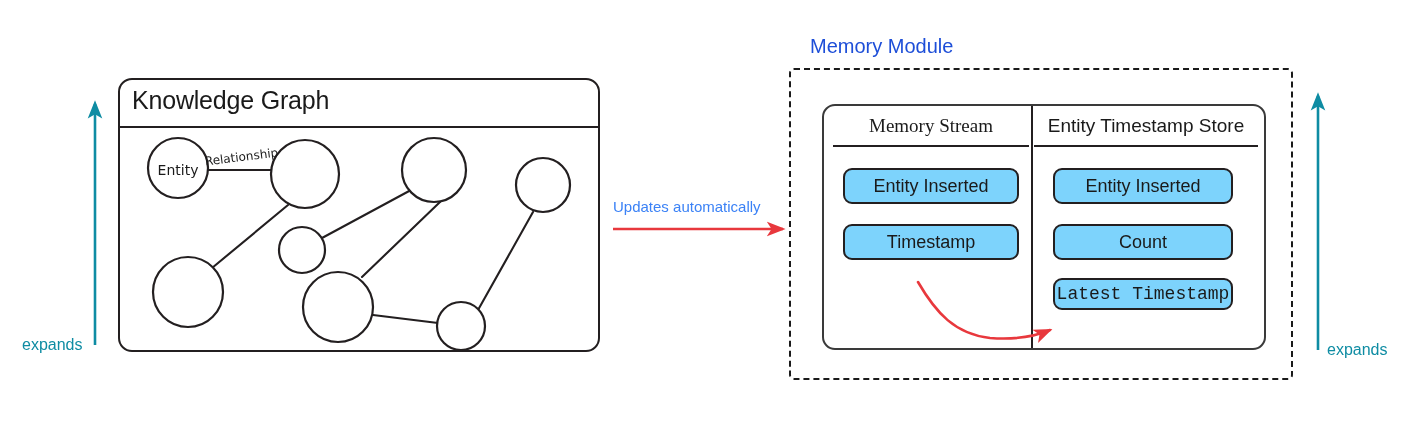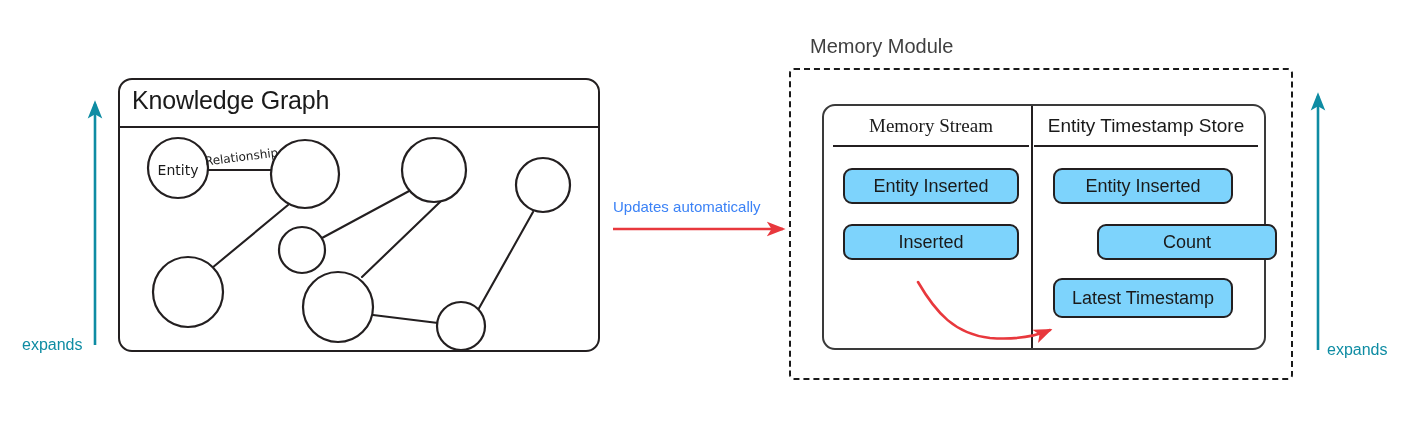--- a/index.html
+++ b/index.html
@@ -61,21 +61,21 @@
     height: 2.2px;
     background: #231f20;
   }
 
   
   #mm-label {
     position: absolute;
     left: 810px;
     top: 35px;
     font-size: 20px;
-    color: #404040;
+    color: #1d4ed8;
   }
   #mm-dashed {
     position: absolute;
     left: 789px;
     top: 68px;
     width: 504px;
     height: 312px;
     border: 2.4px dashed #1a1a1a;
     border-radius: 5px;
     background: transparent;
@@ -135,22 +135,22 @@
     align-items: center;
     justify-content: center;
     font-size: 18px;
     color: #1a1a1a;
   }
   
   #pill-ms-0 { left: 843px; top: 168px; width: 176px; height: 36px; }
   #pill-ms-1 { left: 843px; top: 224px; width: 176px; height: 36px; }
   
   #pill-eks-0 { left: 1053px; top: 168px; width: 180px; height: 36px; }
-  #pill-eks-1 { left: 1053px; top: 224px; width: 180px; height: 36px; margin-left: 44px; }
-  #pill-eks-2 { left: 1053px; top: 278px; width: 180px; height: 40px; }
+  #pill-eks-1 { left: 1053px; top: 224px; width: 180px; height: 36px; }
+  #pill-eks-2 { left: 1053px; top: 278px; width: 180px; height: 32px; font-family: Liberation Mono, monospace; }
 
   
   #updates-label {
     position: absolute;
     left: 613px;
     top: 198px;
     font-size: 15px;
     color: #3b82f6;
   }
 
@@ -209,21 +209,21 @@
   <div id="mm-dashed"></div>
   <div id="mm-inner"></div>
   <div id="mm-vrule"></div>
   <div id="mm-hrule-left"></div>
   <div id="mm-hrule-right"></div>
 
   <div id="col-title-ms" class="col-title">Memory Stream</div>
   <div id="col-title-eks" class="col-title">Entity Timestamp Store</div>
 
   <div id="pill-ms-0" class="pill">Entity Inserted</div>
-  <div id="pill-ms-1" class="pill">Inserted</div>
+  <div id="pill-ms-1" class="pill">Timestamp</div>
 
   <div id="pill-eks-0" class="pill">Entity Inserted</div>
   <div id="pill-eks-1" class="pill">Count</div>
   <div id="pill-eks-2" class="pill">Latest Timestamp</div>
 
   <svg class="layer" viewBox="0 0 1409 421">
     <defs>
       <marker id="red-head2" markerWidth="9" markerHeight="9" refX="6.2" refY="3.2" orient="auto" markerUnits="strokeWidth">
         <path d="M0,0.4 L7.2,3.2 L0,6 L1.8,3.2 Z" fill="#e8383d"></path>
       </marker>

